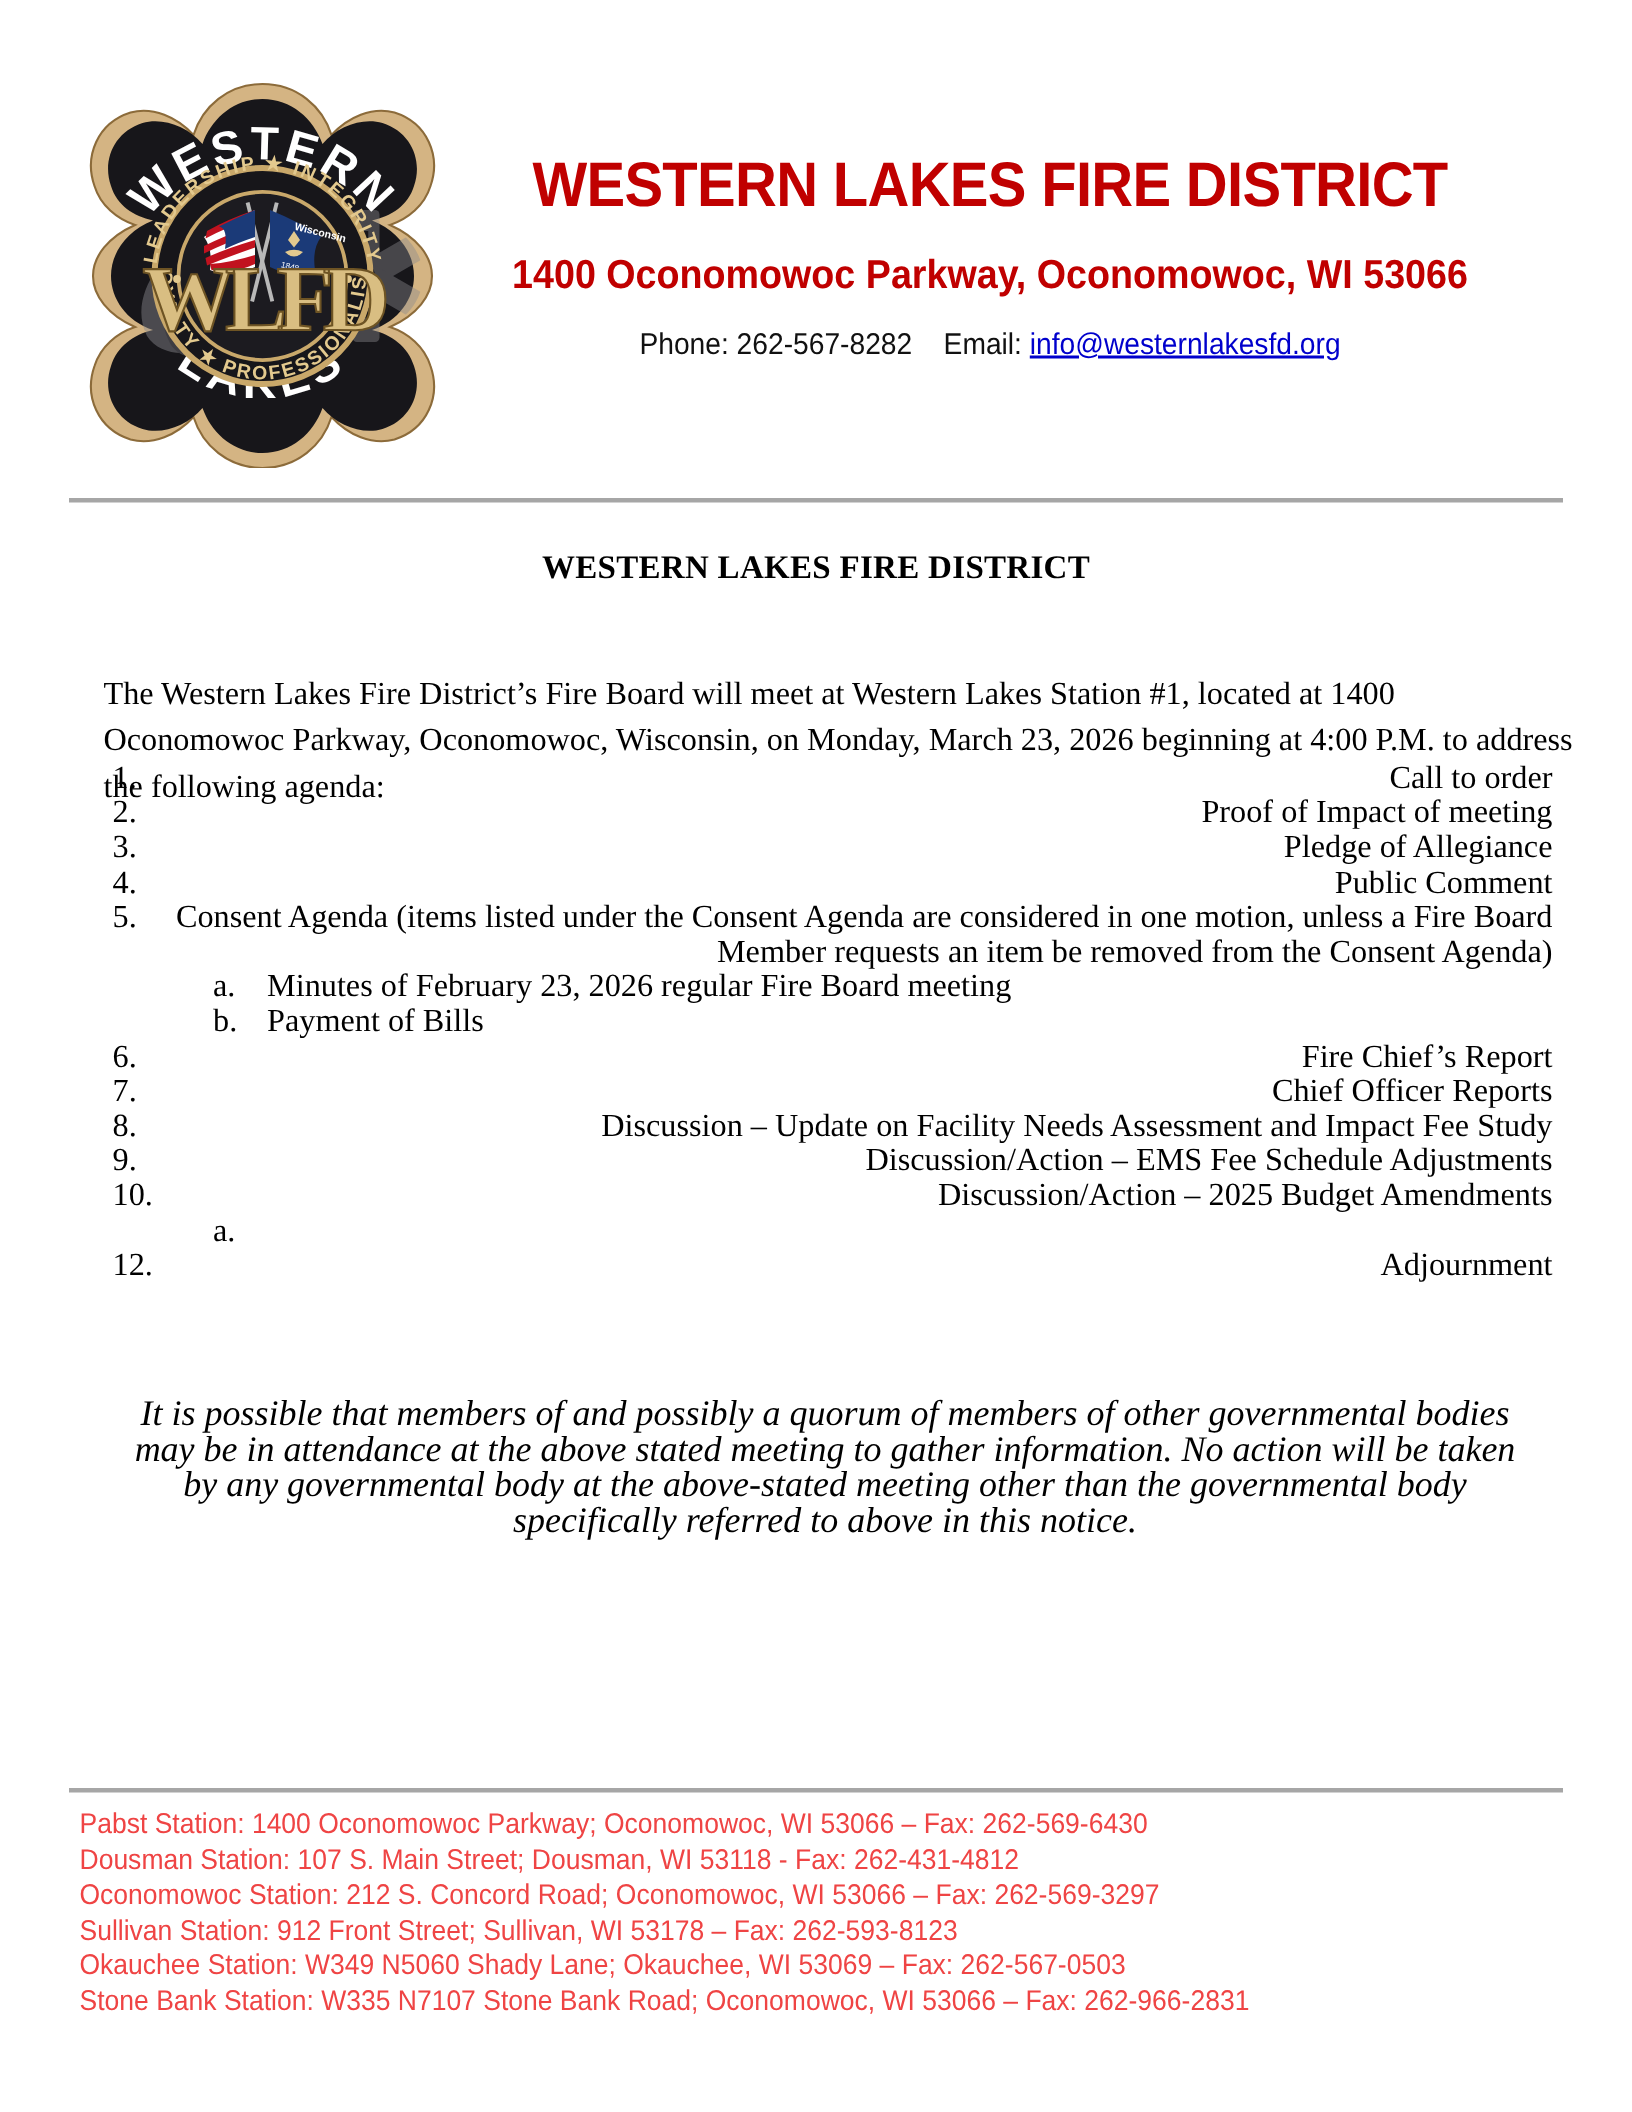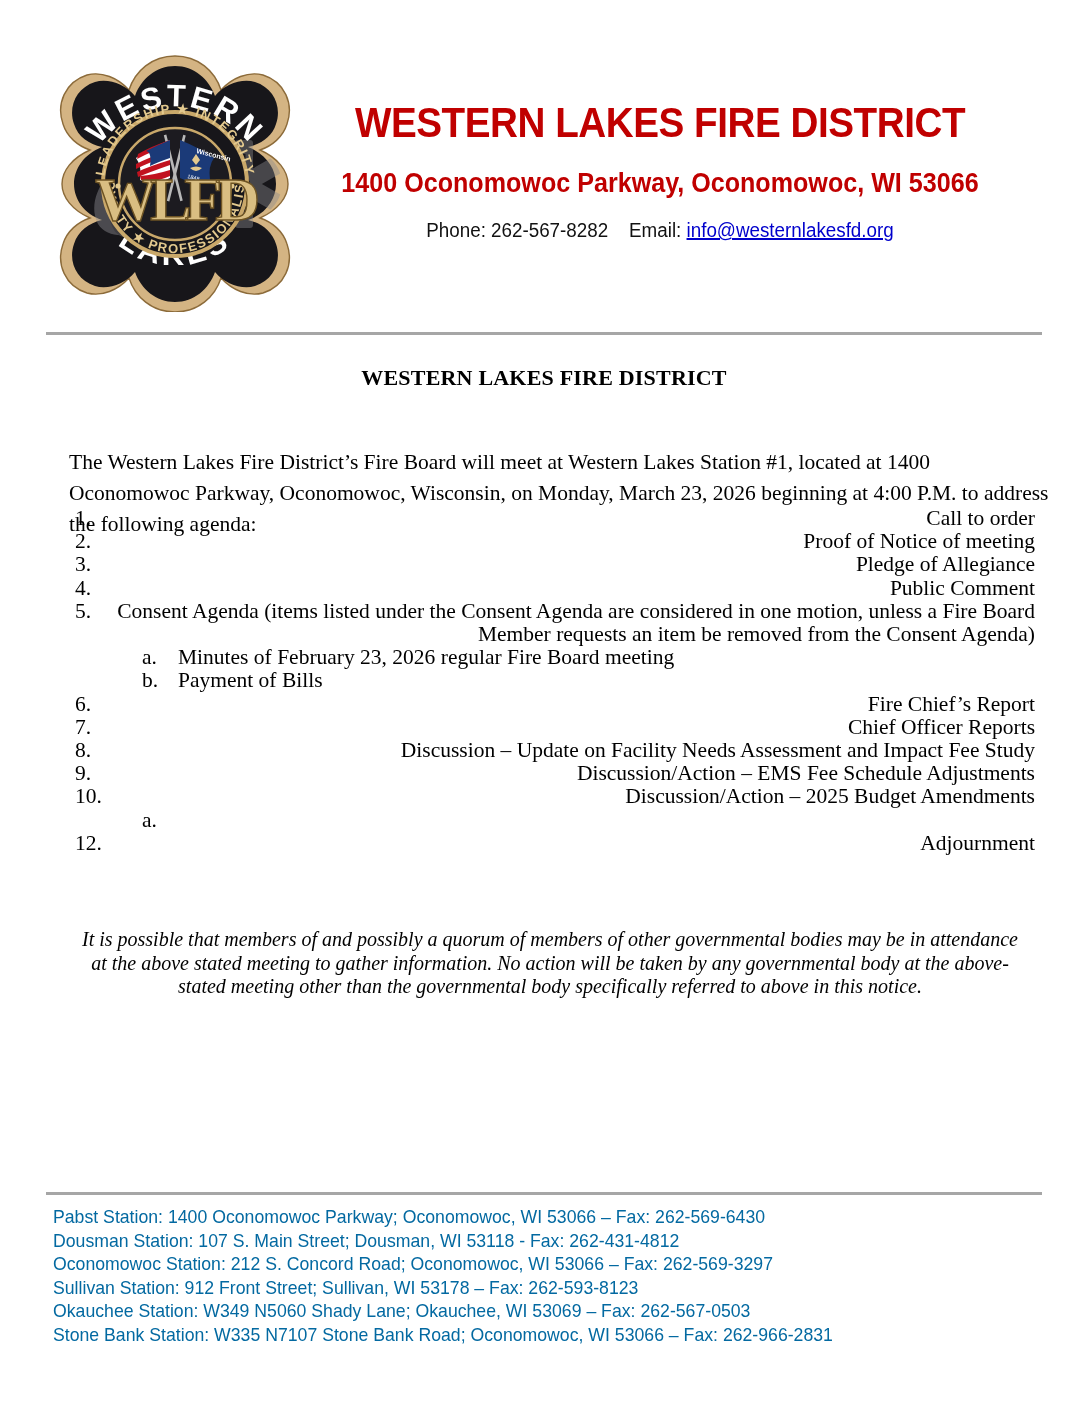--- a/index.html
+++ b/index.html
@@ -148,21 +148,21 @@
     top: 0;
     width: 30px;
     text-align: left;
   }
 
   .disclaimer {
     position: absolute;
     left: 80px;
     top: 908px;
     width: 940px;
-    font-size: 20px;
+    font-size: 24px;
     line-height: 23.5px;
     font-style: italic;
     text-align: center;
   }
 
   
   .hr-bottom {
     position: absolute;
     left: 46px;
     top: 1192px;
@@ -170,21 +170,21 @@
     height: 3px;
     background: #A6A6A6;
   }
   .footer {
     position: absolute;
     left: 53px;
     top: 1205px;
     width: 990px;
     font-family: "Liberation Sans Narrow", "Liberation Sans", sans-serif;
     font-size: 19px;
-    color: #0369a1;
+    color: #ef4444;
     line-height: 23.5px;
   }
   .footer-line {
     white-space: nowrap;
     transform: scaleX(0.93);
     transform-origin: left center;
   }
 </style>
 </head>
 <body>
@@ -361,21 +361,21 @@
 
   <div class="agenda">
 
     <div class="ag-item">
       <span class="ag-num">1.</span>
       <span class="ag-text">Call to order</span>
     </div>
 
     <div class="ag-item">
       <span class="ag-num">2.</span>
-      <span class="ag-text">Proof of Notice of meeting</span>
+      <span class="ag-text">Proof of Impact of meeting</span>
     </div>
 
     <div class="ag-item">
       <span class="ag-num">3.</span>
       <span class="ag-text">Pledge of Allegiance</span>
     </div>
 
     <div class="ag-item">
       <span class="ag-num">4.</span>
       <span class="ag-text">Public Comment</span>

